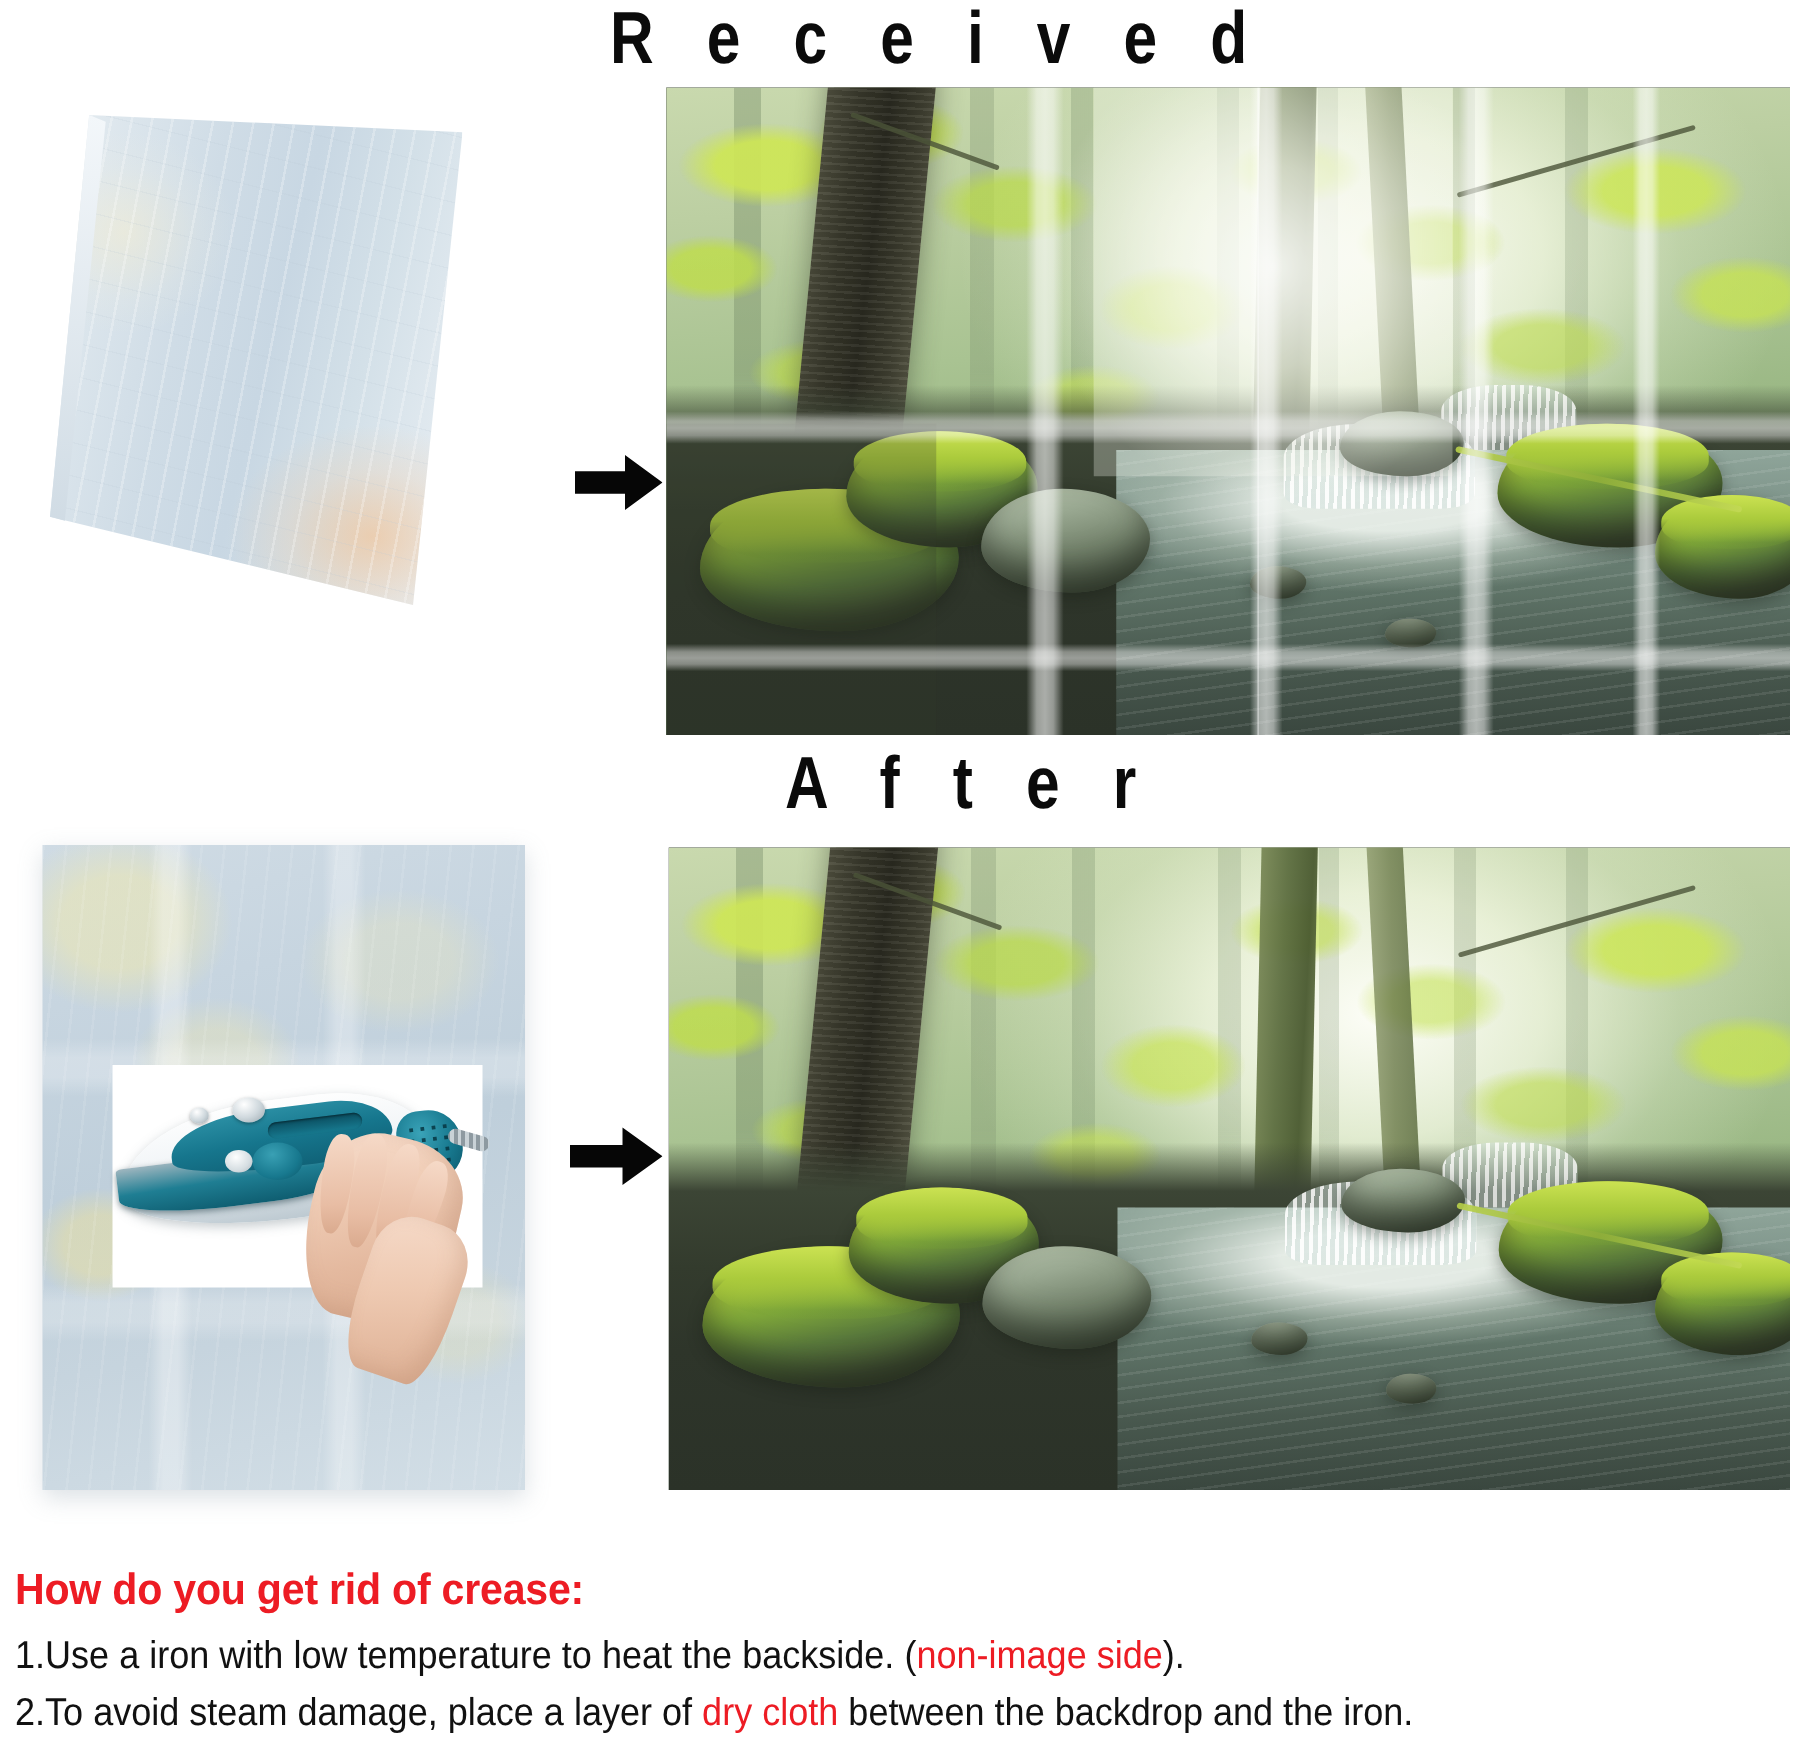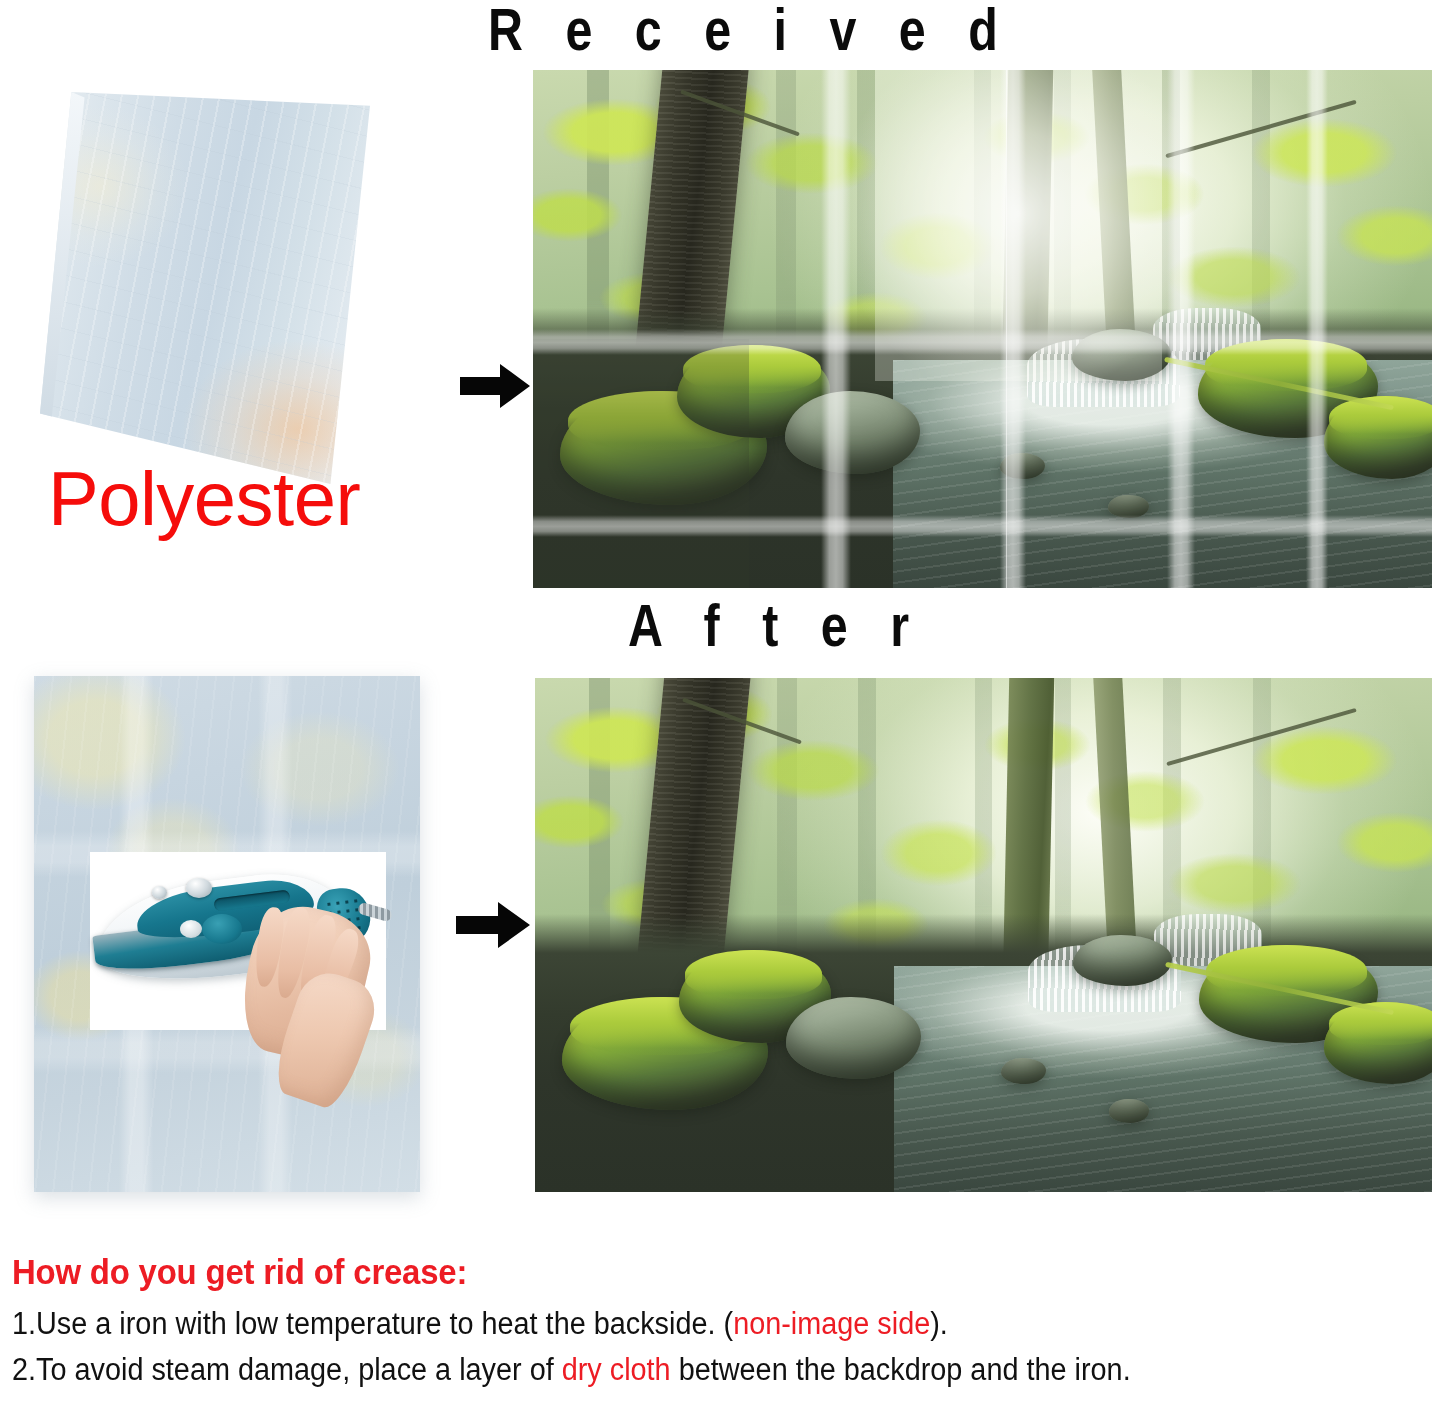--- a/index.html
+++ b/index.html
@@ -306,21 +306,20 @@
 
 <div class="stage">
 
   <div class="band-title" id="title-received">R e c e i v e d</div>
 
   <div id="fabric-roll">
     <div class="roll-body"></div>
     <div class="roll-edge"></div>
   </div>
 
-  <div id="polyester-label">Polyester</div>
 
   <div class="arrow" id="arrow-top">
     <svg viewBox="0 0 70 48" preserveAspectRatio="none">
       <polygon points="0,15 40,15 40,2 70,24 40,46 40,33 0,33" fill="#060606"></polygon>
     </svg>
   </div>
 
   <div class="photo" id="photo-received" style="left:533px;top:70px;width:899px;height:518px;">
 
     <div class="layer sky"></div>

